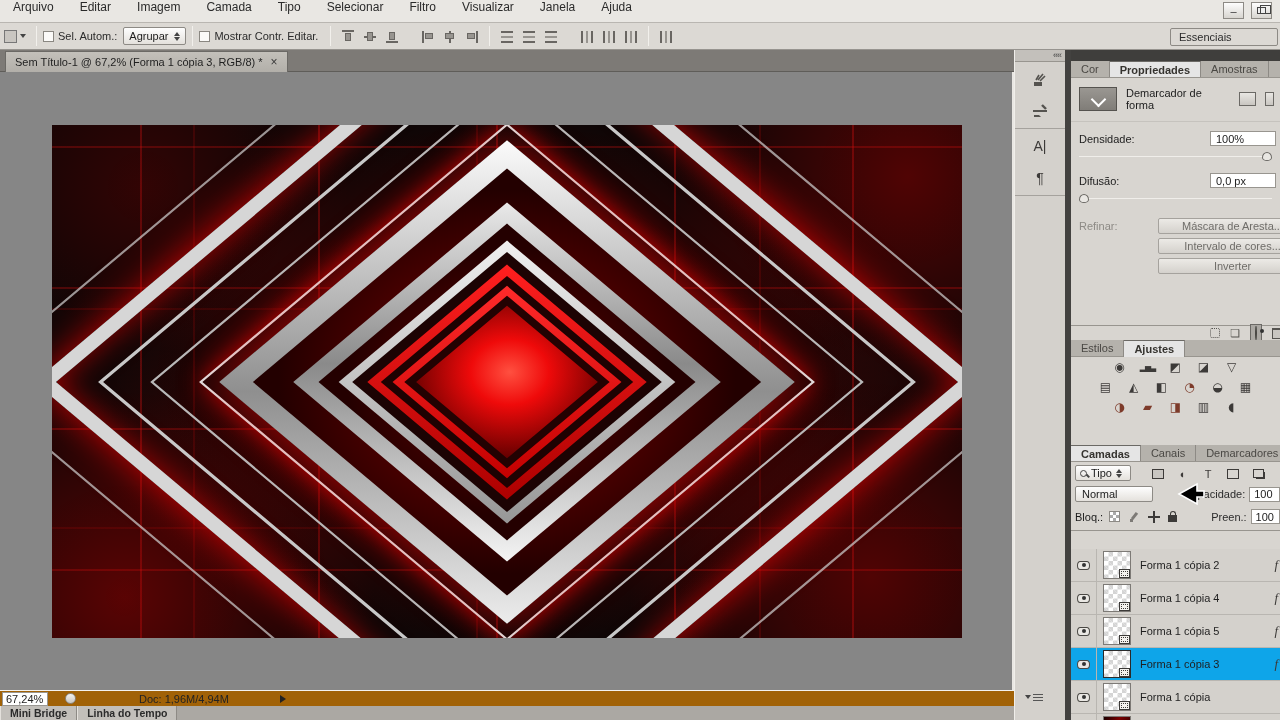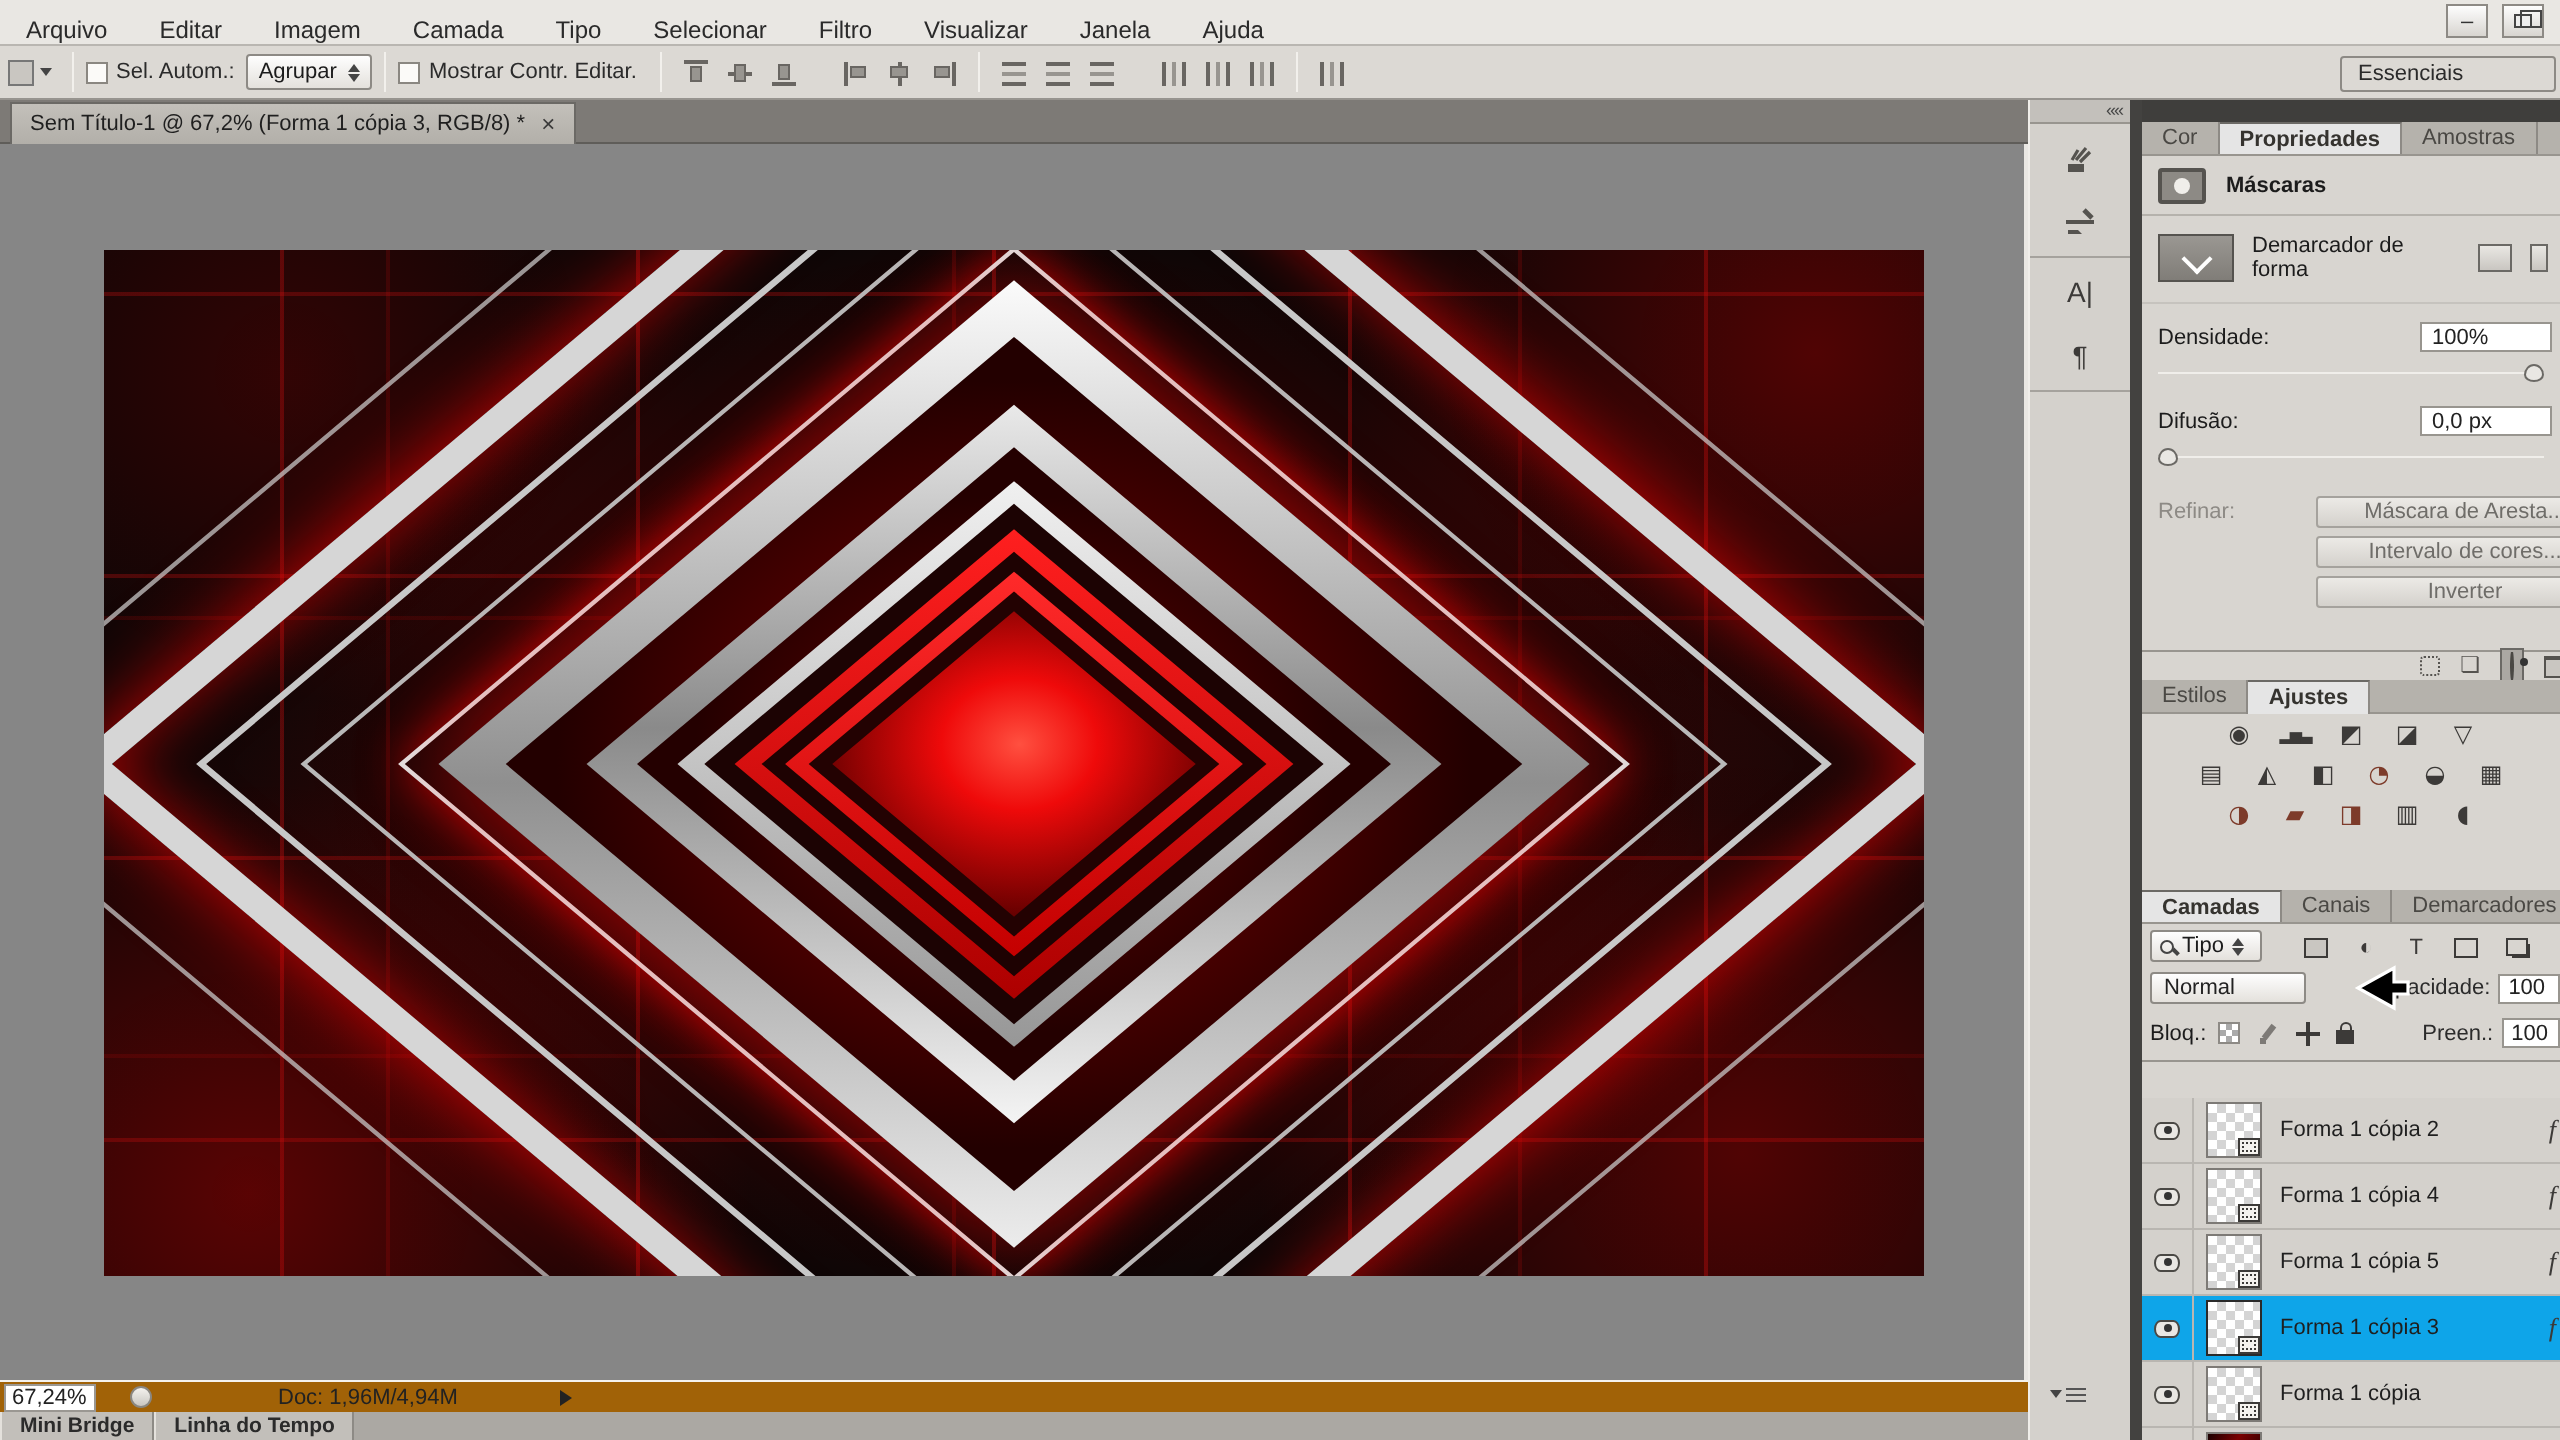--- a/index.html
+++ b/index.html
@@ -2,21 +2,21 @@
 <html><head>
 <meta charset="utf-8">
 <style>
   * { margin:0; padding:0; box-sizing:border-box; }
   html,body { width:1280px; height:720px; overflow:hidden; }
   body { font-family:"Liberation Sans","DejaVu Sans",sans-serif; font-size:11px; color:#1c1c1c; }
   .app { position:absolute; left:0; top:0; width:1280px; height:720px; background:#868686; overflow:hidden; }
 
   
   .menubar { position:absolute; left:0; top:0; width:1280px; height:23px; background:#e9e7e3;
-             border-bottom:1px solid #b9b6b1; display:flex; align-items:flex-end; }
+             border-bottom:1px solid #b9b6b1; display:flex; align-items:flex-start; }
   .menu-item { padding:0 13px; font-size:12px; color:#2a2a2a; cursor:default; }
   .winbtns { position:absolute; right:8px; top:2px; display:flex; gap:7px; }
   .winbtn { width:21px; height:17px; background:linear-gradient(#fdfdfd,#d8d5d0); border:1px solid #8d8a85;
             display:flex; align-items:center; justify-content:center; font-size:11px; color:#333; }
   .ico-restore { width:9px; height:7px; border:1px solid #444; position:relative; background:#eee; }
   .ico-restore::before { content:""; position:absolute; left:2px; top:-3px; width:9px; height:7px; border:1px solid #444; }
 
   
   .optionsbar { position:absolute; left:0; top:23px; width:1280px; height:27px; background:#dcd9d4;
                 border-bottom:1px solid #97948f; display:flex; align-items:center; }
@@ -390,24 +390,20 @@
 
   <div class="rpanel">
     <div class="dark-top"></div>
 
     <div class="ptabs" style="top:11px">
       <div class="ptab dim">Cor</div>
       <div class="ptab active">Propriedades</div>
       <div class="ptab dim">Amostras</div>
     </div>
     <div class="props-body">
-      <div class="mask-hdr">
-        <span class="mask-ico"></span>
-        <span class="bold">Máscaras</span>
-      </div>
       <div class="shape-row">
         <span class="shape-ico"></span>
         <span style="flex:1">Demarcador de forma</span>
         <span class="mini-box"></span>
         <span class="mini-box" style="width:9px"></span>
       </div>
       <div class="prop-row">
         <span>Densidade:</span>
         <span class="val-box">100%</span>
       </div>

